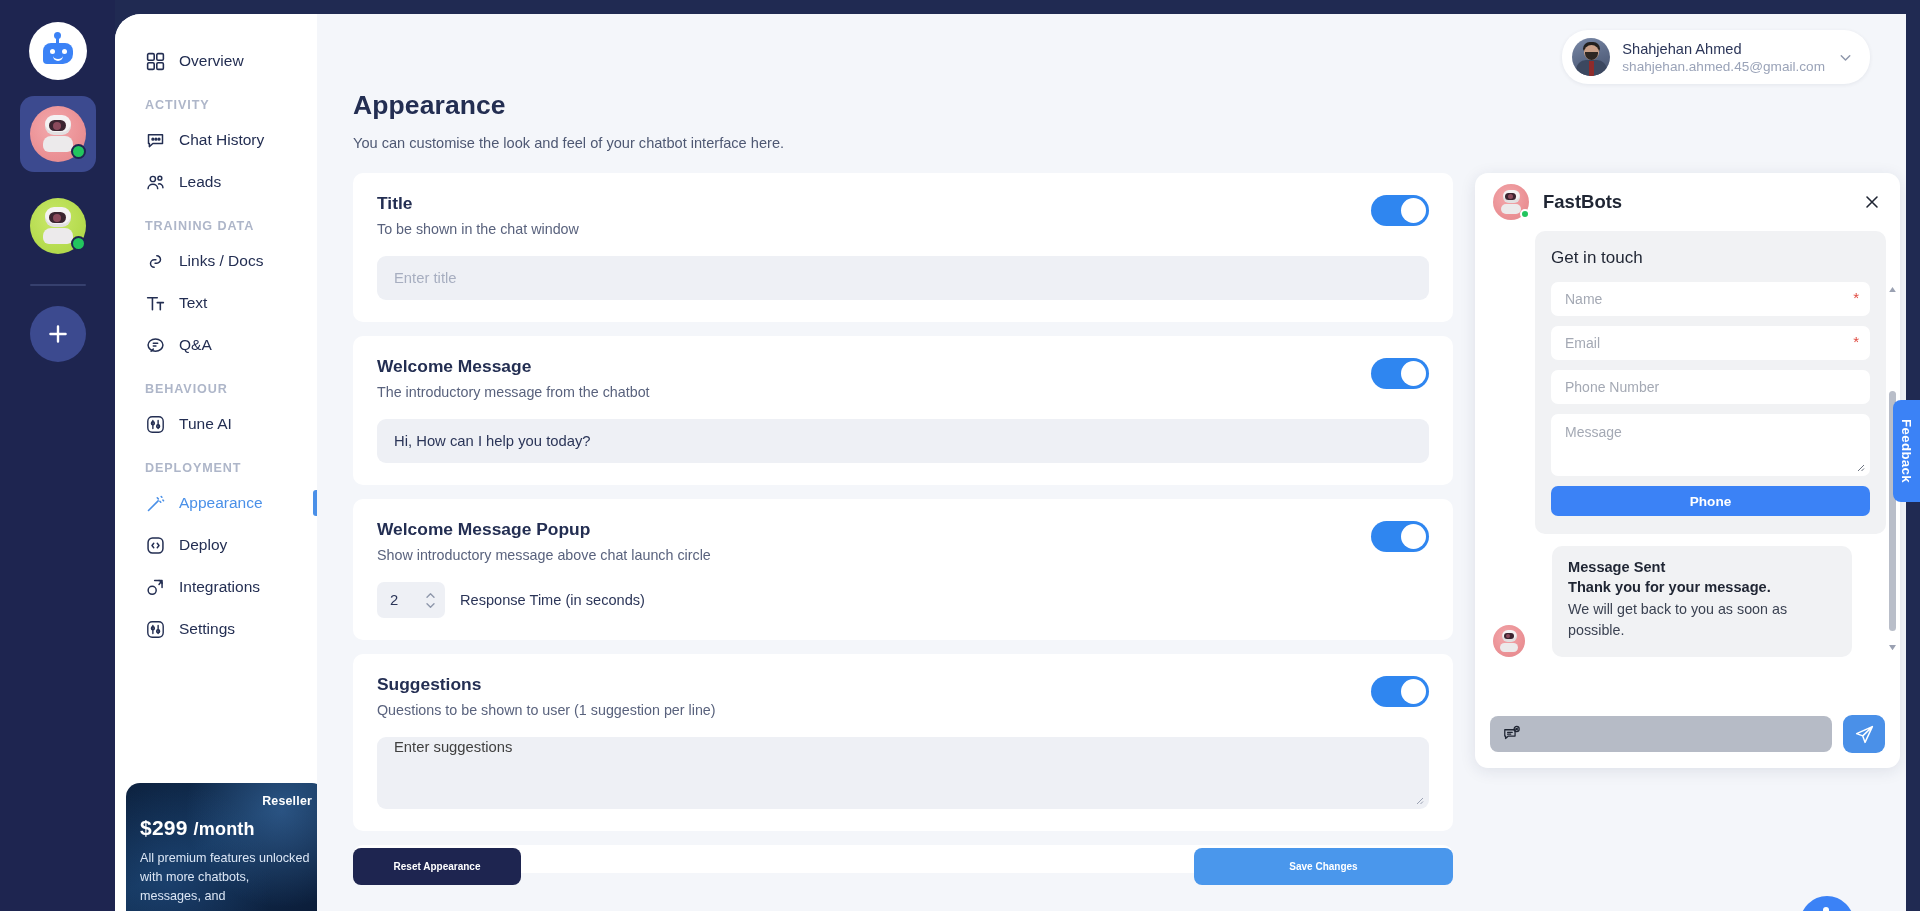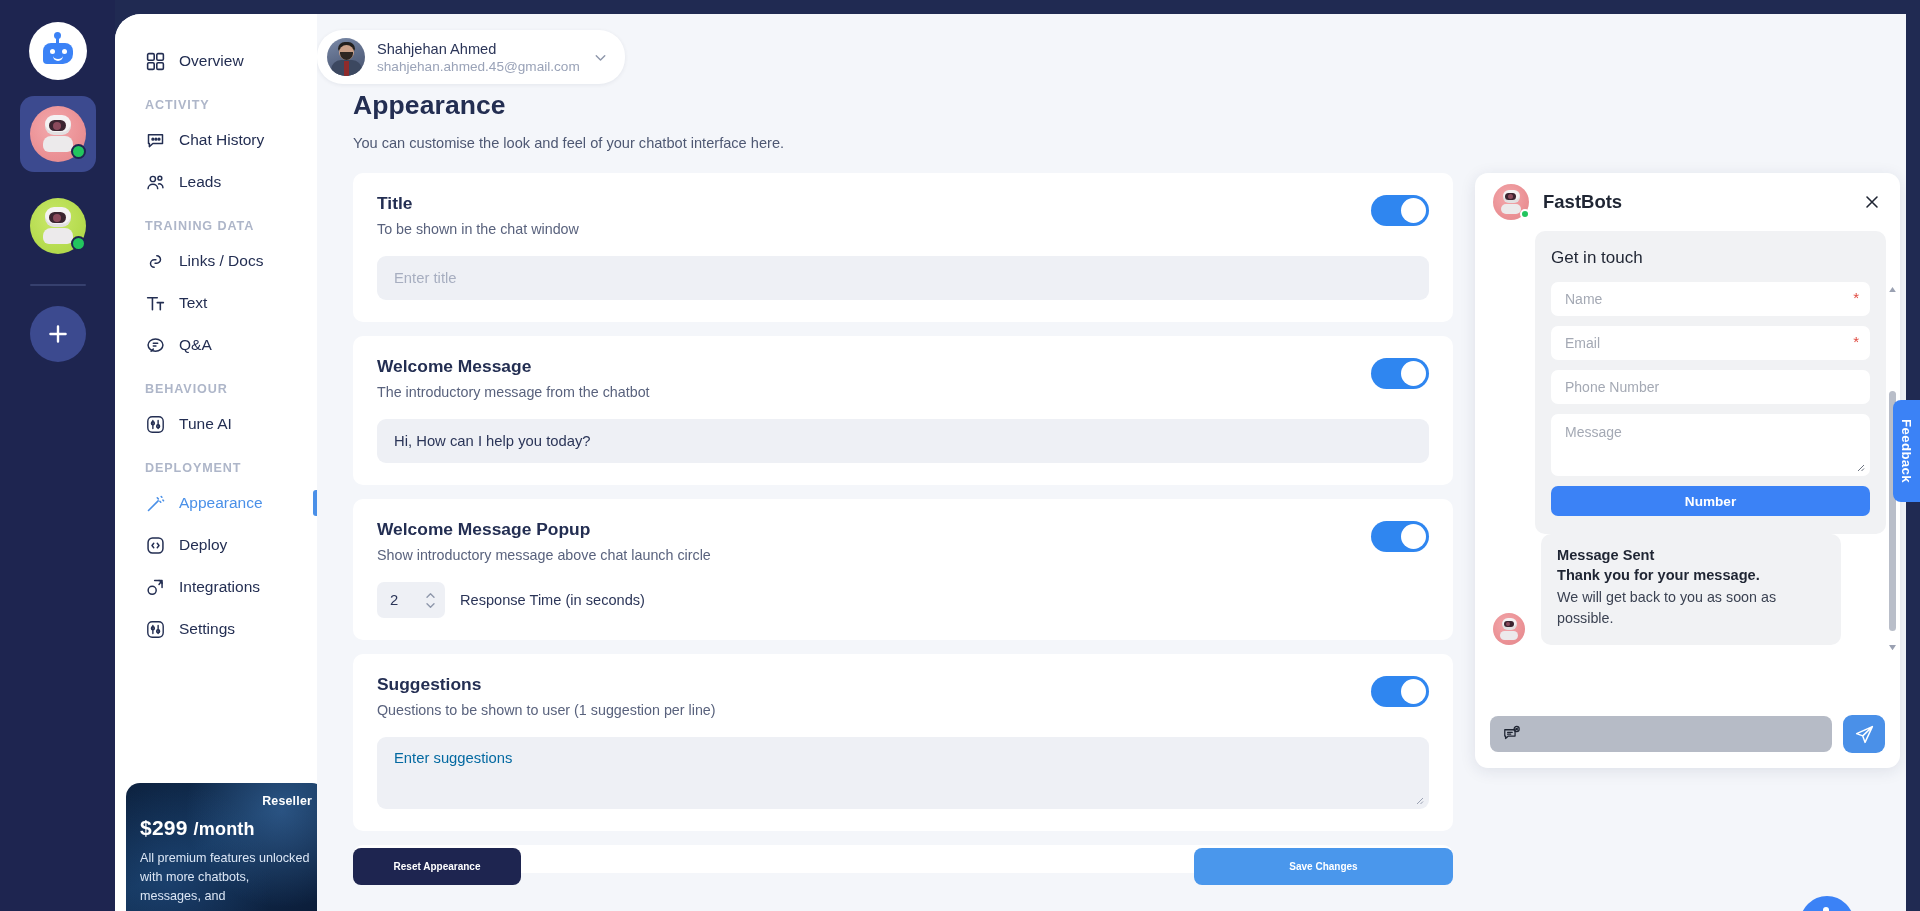--- a/index.html
+++ b/index.html
@@ -87,21 +87,21 @@
       linear-gradient(150deg, #0d2240 0%, #123256 45%, #0b1c38 100%);
     padding: 11px 14px 0 14px;
   }
   .promo-tag { text-align: right; font-size: 12.4px; font-weight: 700; letter-spacing: .2px; }
   .promo-price { margin-top: 8px; font-size: 21px; font-weight: 700; letter-spacing: .2px; }
   .promo-price span { font-size: 18px; font-weight: 600; }
   .promo-desc { margin-top: 9px; font-size: 12.6px; line-height: 1.52; color: #dbe6f5; }
 
   
   .main { flex: 1; height: 897px; position: relative; overflow: hidden; }
-  .topbar { height: 74px; display: flex; align-items: flex-start; justify-content: flex-start; padding: 16px 36px 0 0; }
+  .topbar { height: 74px; display: flex; align-items: flex-start; justify-content: flex-end; padding: 16px 36px 0 0; }
   .user-pill {
     display: flex; align-items: center; gap: 12px; background: #fff;
     border-radius: 26px; padding: 8px 16px 8px 10px; min-width: 292px;
     box-shadow: 0 1px 4px rgba(20,30,60,.07);
   }
   .user-avatar {
     width: 38px; height: 38px; border-radius: 50%; flex: 0 0 38px; overflow: hidden; position: relative;
     background: linear-gradient(160deg, #7b8aa8 0%, #5d6b88 50%, #44506c 100%);
   }
   .user-avatar .face { position: absolute; left: 12px; top: 7px; width: 15px; height: 15px; border-radius: 50%; background: #caa088; }
@@ -136,21 +136,21 @@
   .toggle.off .knob { left: 3px; right: auto; }
 
   .field {
     margin-top: 19px; background: #eef0f5; border-radius: 9px;
     height: 44px; display: flex; align-items: center; padding: 0 17px;
     font-size: 14.8px; color: #a7aec0;
   }
   .field.filled { color: #2b3558; }
   .textarea {
     margin-top: 19px; background: #eef0f5; border-radius: 9px;
-    height: 72px; padding: 13px 17px; font-size: 14.8px; color: #0369a1;
+    height: 72px; padding: 2px 17px; font-size: 14.8px; color: #404040;
     position: relative;
   }
   .resize-grip { position: absolute; right: 5px; bottom: 4px; width: 10px; height: 10px; }
   .spin-row { margin-top: 19px; display: flex; align-items: center; gap: 15px; }
   .spinner {
     width: 68px; height: 36px; background: #eef0f5; border-radius: 7px;
     display: flex; align-items: center; justify-content: space-between;
     padding: 0 9px 0 13px; font-size: 14.8px; color: #2b3558;
   }
   .spin-arrows { display: flex; flex-direction: column; gap: 3px; }
@@ -187,21 +187,21 @@
     display: flex; align-items: center; padding: 0 14px; font-size: 14px; color: #a4a9b4;
     position: relative;
   }
   .req { position: absolute; right: 11px; top: 7px; color: #e0493f; font-size: 15px; }
   .ff.msg { height: 62px; align-items: flex-start; padding-top: 10px; }
   .submit-btn {
     margin-top: 6px; height: 30px; border-radius: 7px; background: #3b82f6;
     color: #fff; font-size: 13.6px; font-weight: 700;
     display: flex; align-items: center; justify-content: center;
   }
-  .bot-row { display: flex; align-items: flex-end; gap: 16px; }
+  .bot-row { display: flex; align-items: flex-end; gap: 27px; margin-top: 12px; }
   .bot-mini { width: 32px; height: 32px; flex: 0 0 32px; position: relative; }
   .bubble { background: #f1f2f4; border-radius: 10px; padding: 13px 16px 15px 16px; max-width: 300px; }
   .bub-t1 { font-size: 14.6px; font-weight: 700; color: #1f2533; }
   .bub-t2 { font-size: 14.6px; font-weight: 700; color: #1f2533; margin-top: 4px; }
   .bub-t3 { font-size: 14.3px; color: #3b4252; margin-top: 4px; line-height: 1.5; }
   .w-scroll { position: absolute; right: 4px; top: 62px; width: 7px; bottom: 62px; }
   .w-scroll .thumb { position: absolute; left: 0; top: 98px; width: 7px; height: 240px; background: #b9bec9; border-radius: 4px; }
   .w-scroll .arrow { position: absolute; left: 0; width: 7px; }
   .w-foot { height: 62px; flex: 0 0 62px; display: flex; align-items: center; gap: 11px; padding: 0 15px 6px 15px; }
   .chat-input {
@@ -546,21 +546,21 @@
                 </div>
                 <div class="ff">
                   <span>Phone Number</span>
                 </div>
                 <div class="ff msg">
                   <span>Message</span>
                   <svg class="resize-grip" viewBox="0 0 10 10" stroke="#6b7280" stroke-width="1">
                     <path d="M9 3L3 9M9 6.5L6.5 9"></path>
                   </svg>
                 </div>
-                <div class="submit-btn">Number</div>
+                <div class="submit-btn">Phone</div>
               </div>
 
               <div class="bot-row">
                 <div class="bot-mini">
                   <div class="avatar-circle pink" style="width:32px;height:32px">
                     <div class="disc"></div>
                     <div class="mini-bot" style="left:6px;top:5px;width:20px;height:23px">
                       <div class="mh" style="left:3px;width:15px;height:12px;border-radius:6px"></div>
                       <div class="mv" style="left:5px;top:3px;width:10px;height:6px;border-radius:4px"></div>
                       <div class="mp" style="left:7px;top:4px;width:4px;height:4px"></div>

